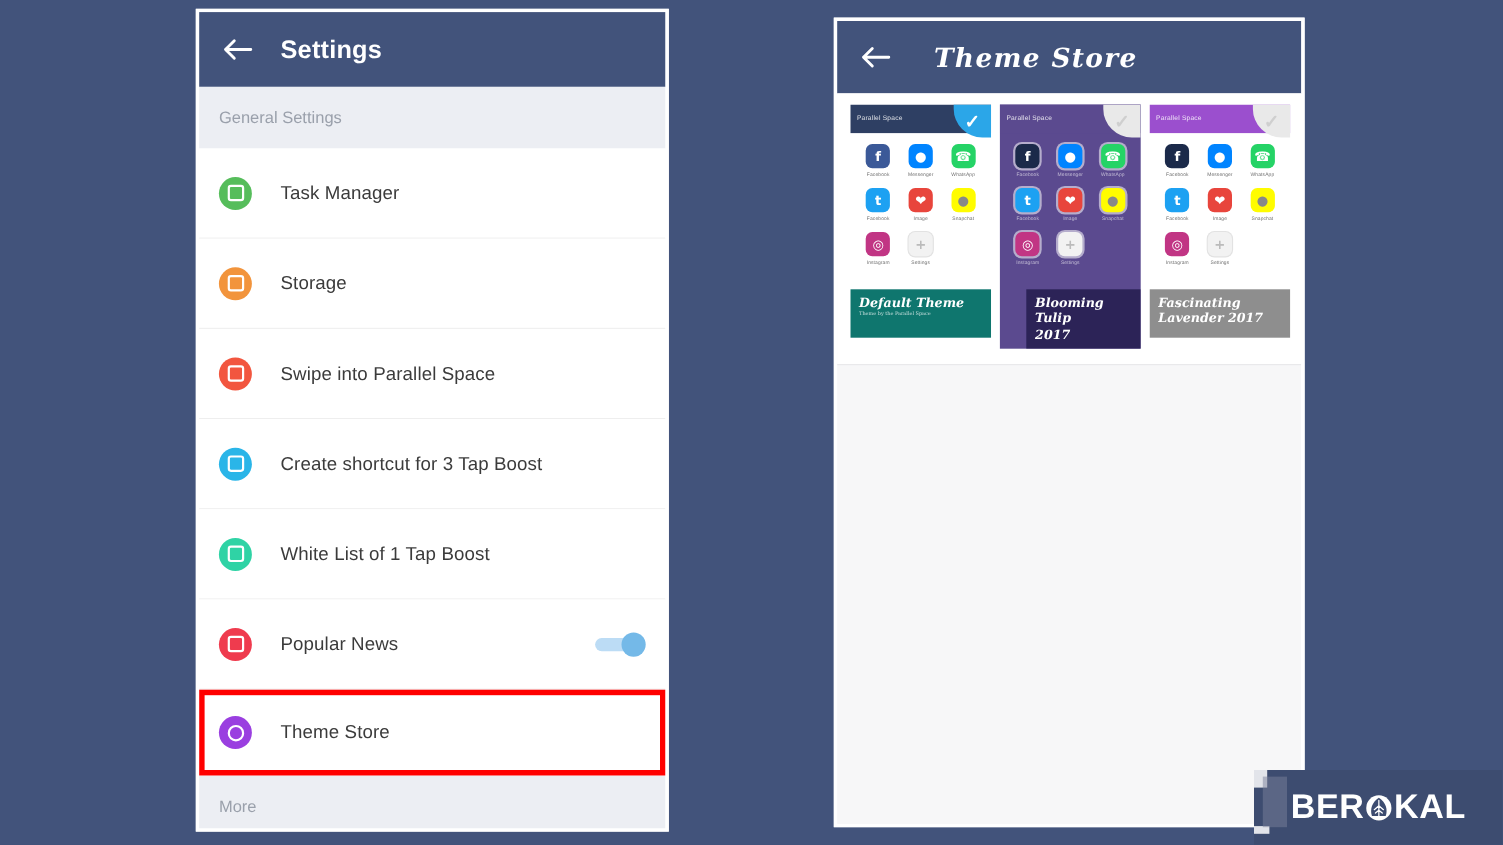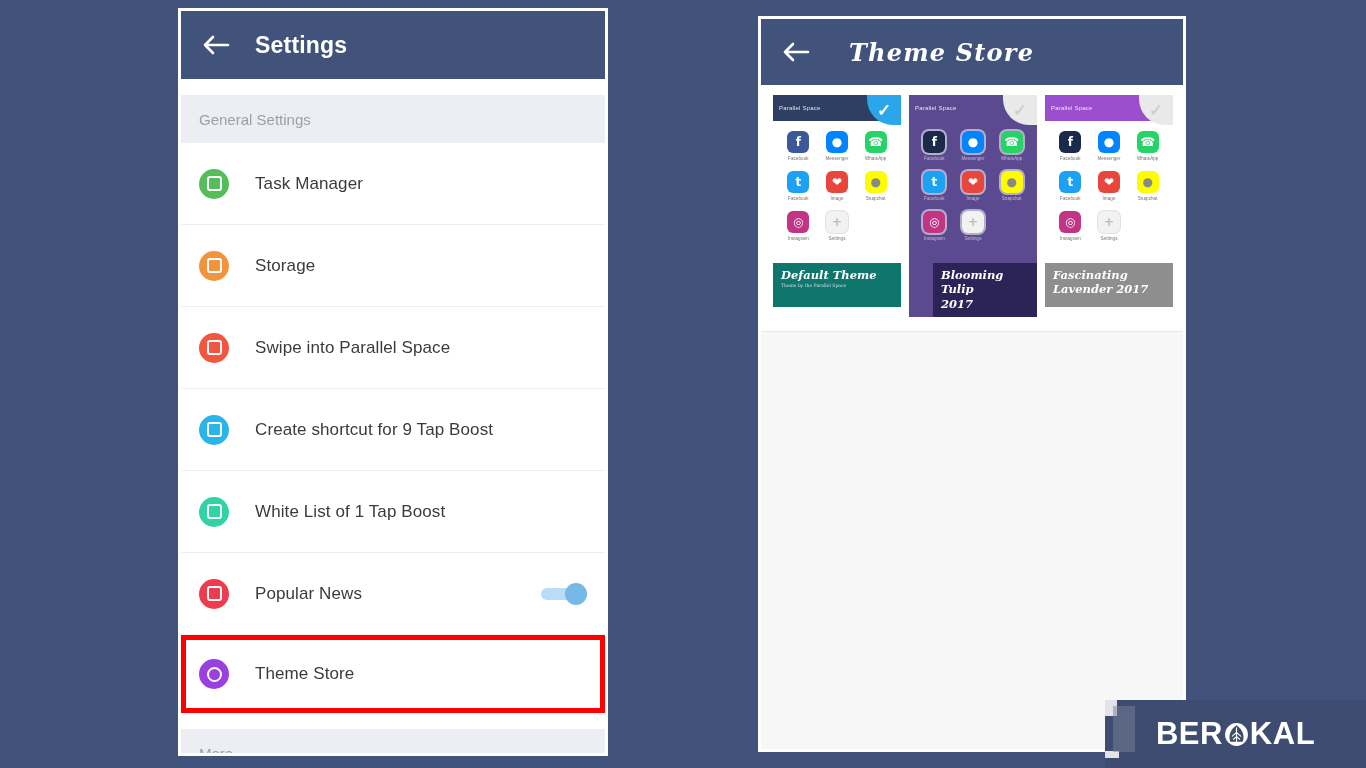--- a/index.html
+++ b/index.html
@@ -52,27 +52,26 @@
     font-weight: bold;
     font-size: 24px;
     letter-spacing: 1.2px;
     margin-left: 36px;
   }
 
   
   .settings-body { background: #ffffff; height: calc(100% - 68px); position: relative; }
   .section-header {
     background: #eceef3;
-    height: 48px;
+    height: 56px;
     display: flex;
     align-items: center;
     padding-left: 18px;
     color: #9aa0ab;
     font-size: 15px;
-    margin-top: 16px;
   }
   .row {
     height: 82px;
     display: flex;
     align-items: center;
     padding-left: 18px;
     padding-right: 18px;
     border-bottom: 1px solid #eeeeee;
     background: #ffffff;
     position: relative;
@@ -205,21 +204,21 @@
     font-weight: normal;
     opacity: .75;
     display: block;
     margin-top: 1px;
   }
 
   
   .watermark {
     position: absolute;
     right: 0; bottom: 0;
-    width: 261px; height: 68px;
+    width: 226px; height: 68px;
     background: #3d4c70;
     display: flex; align-items: center; justify-content: center;
   }
   .wm-accent-a {
     position: absolute; left: 8px; top: 6px;
     width: 22px; height: 46px; background: #7a8099; opacity: .5;
   }
   .wm-accent-b {
     position: absolute; left: 0; top: 0;
     width: 12px; height: 16px; background: #ffffff; opacity: .85;
@@ -277,21 +276,21 @@
         <span class="row-icon" style="background:#f2563f">
             <span class="glyph"></span>
           </span>
         <span class="row-label">Swipe into Parallel Space</span>
       </div>
 
       <div class="row">
         <span class="row-icon" style="background:#2ab5e8">
             <span class="glyph"></span>
           </span>
-        <span class="row-label">Create shortcut for 9 Tap Boost</span>
+        <span class="row-label">Create shortcut for 3 Tap Boost</span>
       </div>
 
       <div class="row">
         <span class="row-icon" style="background:#2fd3a5">
             <span class="glyph"></span>
           </span>
         <span class="row-label">White List of 1 Tap Boost</span>
       </div>
 
       <div class="row">

